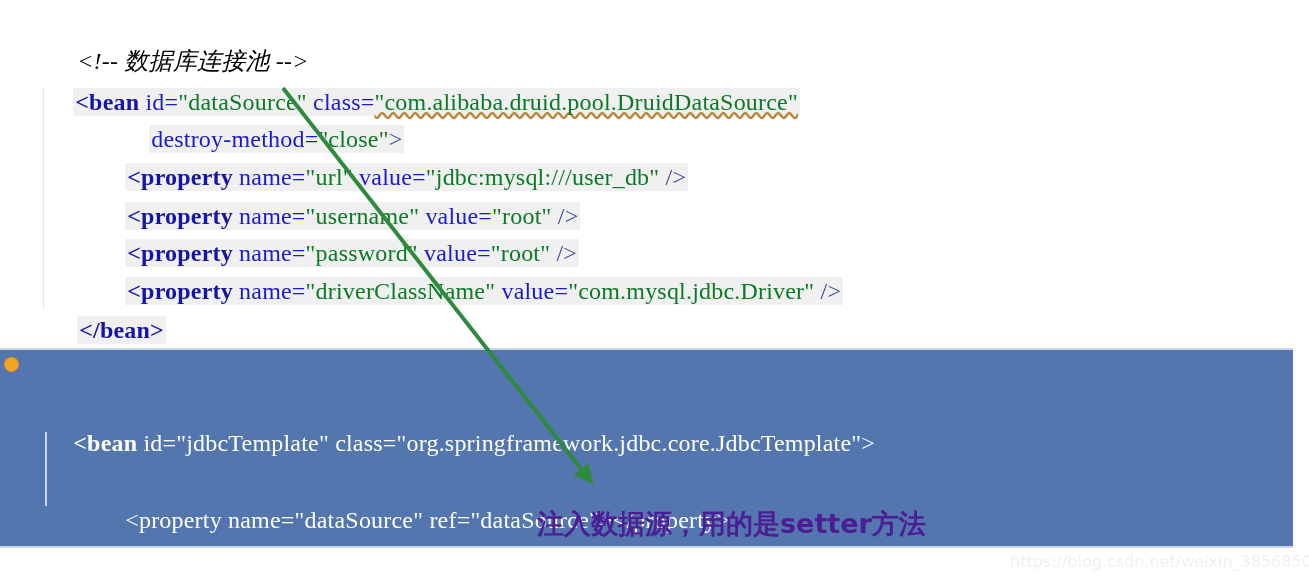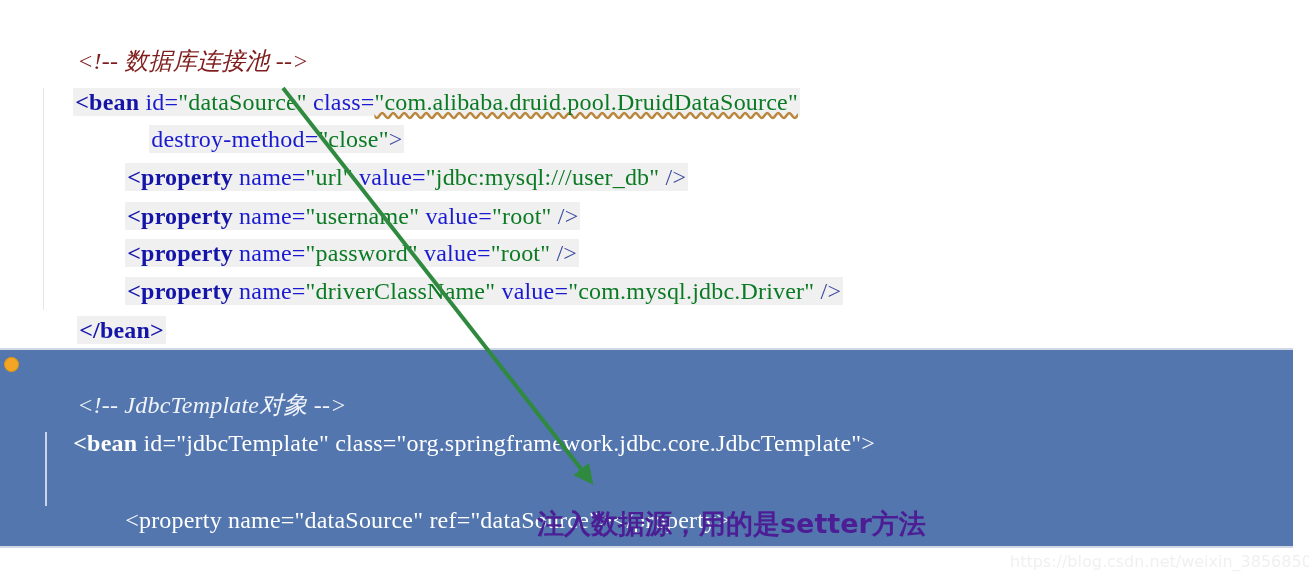--- a/index.html
+++ b/index.html
@@ -79,21 +79,21 @@
     font-family: "Liberation Serif", "DejaVu Serif", serif;
   }
   .line .hl {
     background: #f0f0f0;
     padding: 1px 2px;
   }
   .tok-tag      { color: #1414a8; font-weight: bold; }
   .tok-punct    { color: #3c4a9e; }
   .tok-attr     { color: #1a1ad0; }
   .tok-str      { color: #0b7a24; }
-  .tok-comment  { color: #7f1d1d; font-style: italic; }
+  .tok-comment  { color: #000000; font-style: italic; }
   .tok-white    { color: #ffffff; }
   .tok-white-b  { color: #ffffff; font-weight: bold; }
   .tok-wcomment { color: #f1f4fa; font-style: italic; }
   .wavy {
     text-decoration: underline wavy #b9863b;
     text-decoration-skip-ink: none;
   }
 
   
   .arrow-layer {
@@ -166,23 +166,20 @@
     </div>
 
     <div class="line" style="left:88px; top:246px;">
       <span class="hl"><span class="tok-tag">&lt;property</span><span> </span><span class="tok-attr">name=</span><span class="tok-str">"driverClassName"</span><span> </span><span class="tok-attr">value=</span><span class="tok-str">"com.mysql.jdbc.Driver"</span><span> </span><span class="tok-punct">/&gt;</span></span>
     </div>
 
     <div class="line" style="left:40px; top:285px;">
       <span class="hl"><span class="tok-tag">&lt;/bean&gt;</span></span>
     </div>
 
-    <div class="line" style="left:40px; top:360px;">
-      <span class="tok-wcomment">&lt;!-- JdbcTemplate对象 --&gt;</span>
-    </div>
 
     <div class="line" style="left:36px; top:398px;">
       <span class="tok-white-b">&lt;bean</span><span class="tok-white"> </span><span class="tok-white">id=</span><span class="tok-white">"jdbcTemplate"</span><span class="tok-white"> </span><span class="tok-white">class=</span><span class="tok-white">"org.springframework.jdbc.core.JdbcTemplate"</span><span class="tok-white">&gt;</span>
     </div>
 
 
     <div class="line" style="left:88px; top:475px;">
       <span class="tok-white">&lt;property</span><span class="tok-white"> </span><span class="tok-white">name=</span><span class="tok-white">"dataSource"</span><span class="tok-white"> </span><span class="tok-white">ref=</span><span class="tok-white">"dataSource"</span><span class="tok-white">&gt;</span><span class="tok-white">&lt;/property&gt;</span>
     </div>
 

